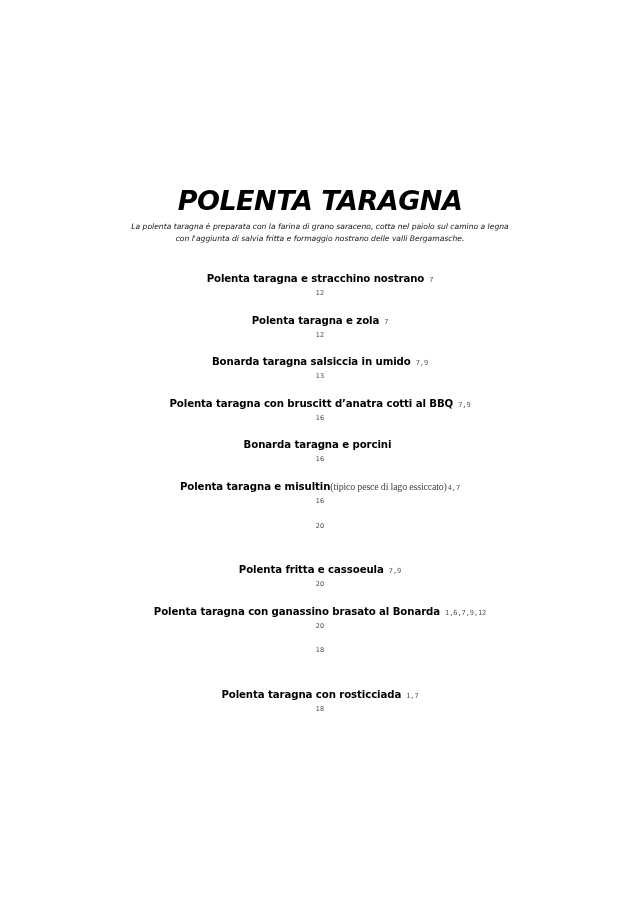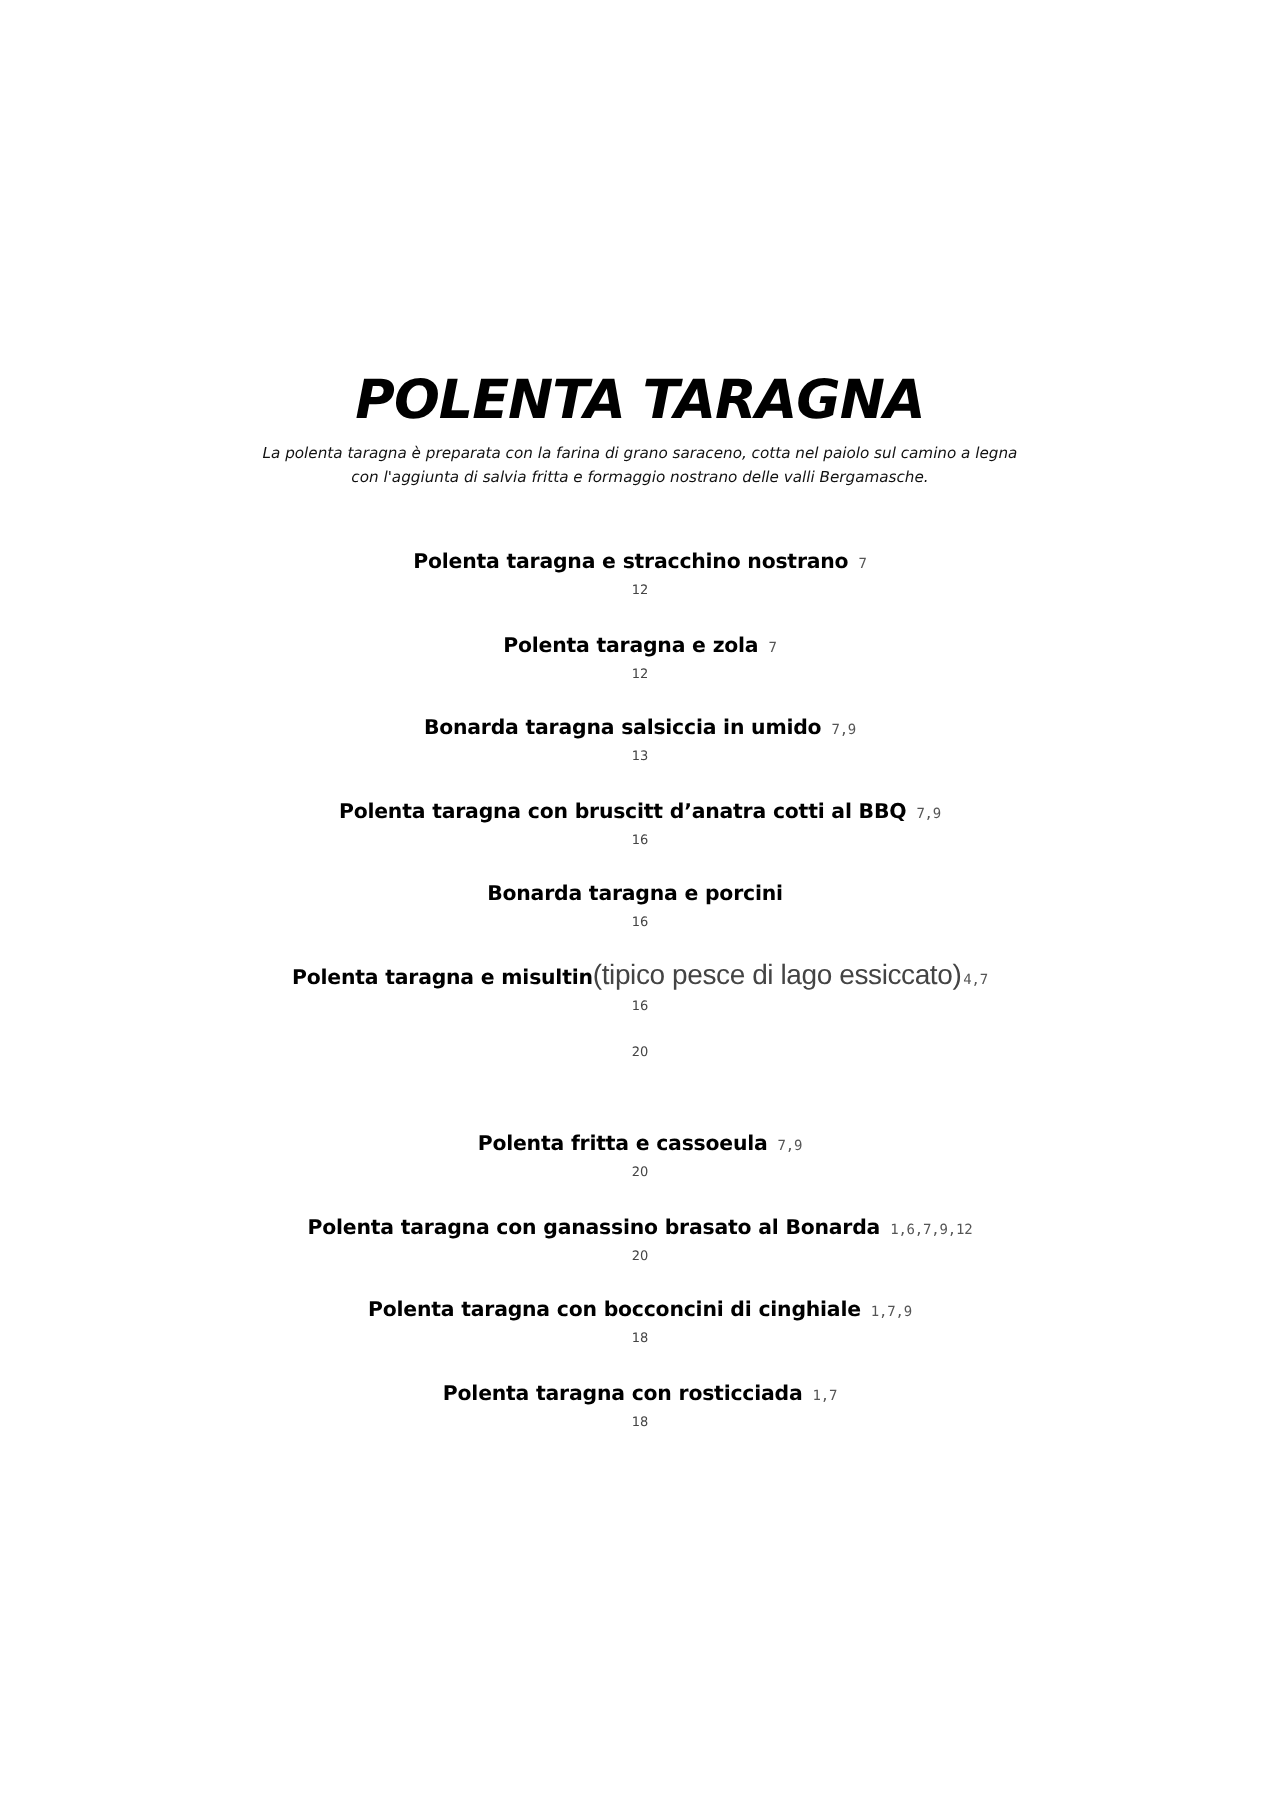--- a/index.html
+++ b/index.html
@@ -15,21 +15,21 @@
     font-family: "DejaVu Sans", sans-serif; font-weight: normal; font-style: italic;
     font-size: 7.6px; line-height: 12px; color: #111;
   }
   .items { position: absolute; left: 0; top: 259px; width: 640px; }
   .item { height: 41.6px; text-align: center; }
   .item-name {
     font-family: "DejaVu Sans", sans-serif; font-weight: bold; font-size: 10.2px;
     line-height: 16px; color: #000; white-space: nowrap; letter-spacing: -0.1px;
   }
   .note {
-    font-family: Liberation Sans, sans-serif; font-weight: normal; font-size: 14px;
+    font-family: Liberation Serif, serif; font-weight: normal; font-size: 10px;
     color: #444; letter-spacing: -0.2px;
   }
   .allergens {
     font-family: "DejaVu Sans Mono", monospace; font-weight: normal; font-size: 7px;
     color: #555; margin-left: 5px;
   }
   .price {
     font-family: "DejaVu Sans", sans-serif; font-size: 6.5px; color: #444;
     line-height: 10px;
   }
@@ -74,21 +74,20 @@
     </div>
     <div class="item">
       <div class="item-name"><span>Polenta fritta e cassoeula</span><span class="note"></span><span class="allergens">7,9</span></div>
       <div class="price">20</div>
     </div>
     <div class="item">
       <div class="item-name"><span>Polenta taragna con ganassino brasato al Bonarda</span><span class="note"></span><span class="allergens">1,6,7,9,12</span></div>
       <div class="price">20</div>
     </div>
     <div class="item">
-      <div class="item-name"><span>Polenta taragna con bocconcini di cinghiale</span><span class="note"></span><span class="allergens">1,7,9</span></div>
       <div class="price">18</div>
     </div>
     <div class="item">
       <div class="item-name"><span>Polenta taragna con rosticciada</span><span class="note"></span><span class="allergens">1,7</span></div>
       <div class="price">18</div>
     </div>
   </div>
 </div>
 
 </body></html>

